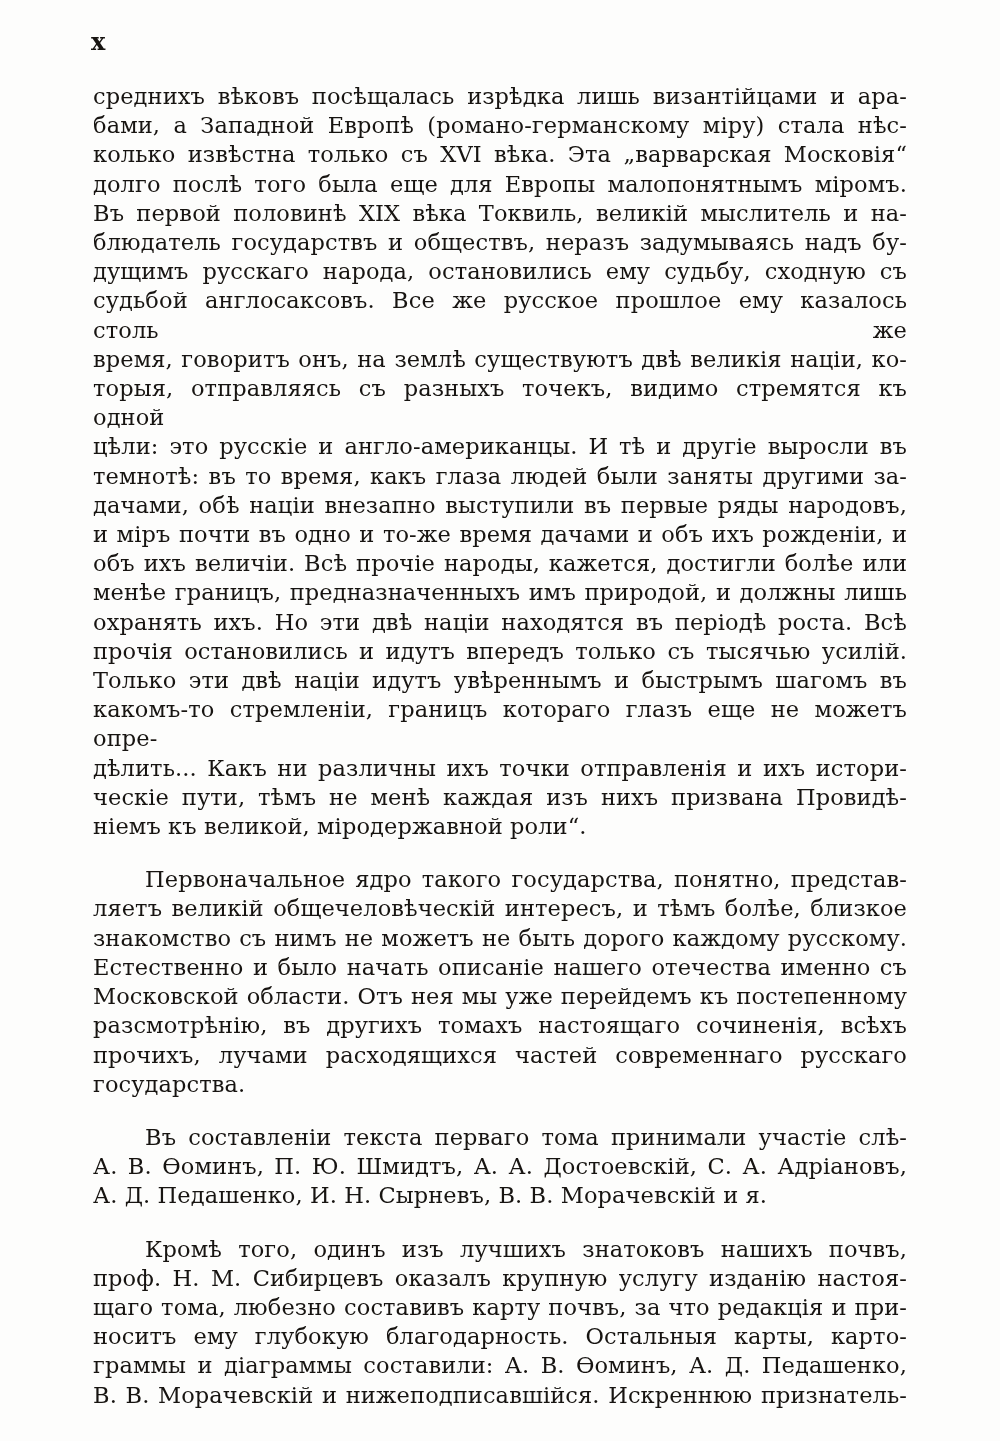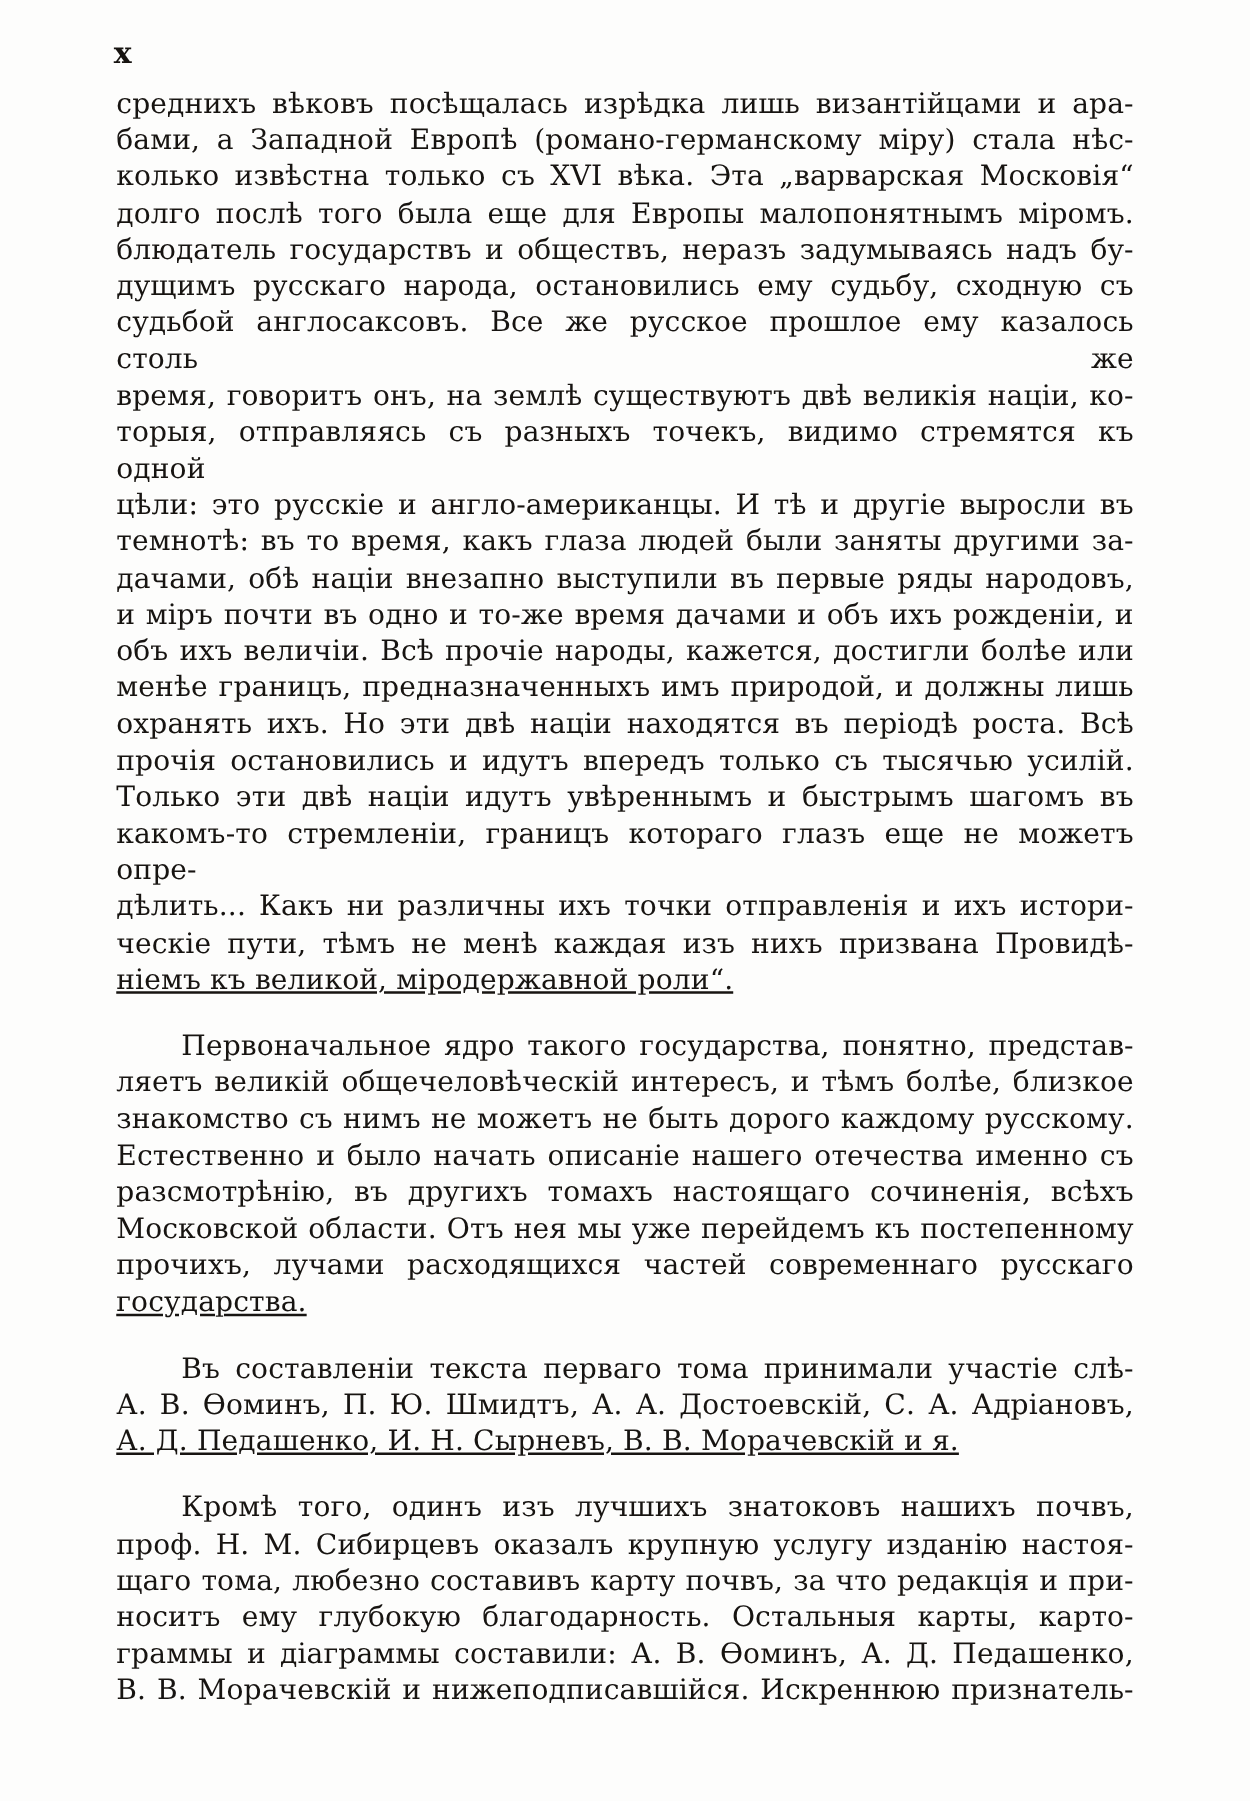--- a/index.html
+++ b/index.html
@@ -20,21 +20,21 @@
     position: absolute;
     left: 91px;
     top: 30px;
     font-size: 24px;
     font-weight: 600;
     line-height: 1;
   }
   .text-block {
     position: absolute;
     left: 93px;
-    top: 69px;
+    top: 82px;
     width: 814px;
   }
   .paragraph {
     margin: 0;
   }
   .line {
     font-size: 22.5px;
     line-height: 29.2px;
     letter-spacing: 0.1px;
     white-space: normal;
@@ -42,34 +42,34 @@
     text-align-last: justify;
     text-justify: inter-word;
   }
   .line.indent {
     padding-left: 52px;
     margin-top: 24px;
   }
   .line.short-last {
     text-align: center;
     text-align-last: left;
-    text-decoration: underline;
   }
 </style>
 </head>
 <body>
 
 <div class="book-page">
   <div class="page-number">x</div>
   <div class="text-block">
       <div class="paragraph">
         <div class="line">среднихъ вѣковъ посѣщалась изрѣдка лишь византійцами и ара-</div>
         <div class="line">бами, а Западной Европѣ (романо-германскому міру) стала нѣс-</div>
         <div class="line">колько извѣстна только съ XVI вѣка. Эта „варварская Московія“</div>
         <div class="line">долго послѣ того была еще для Европы малопонятнымъ міромъ.</div>
+        <div class="line">Въ первой половинѣ XIX вѣка Токвиль, великій мыслитель и на-</div>
         <div class="line">блюдатель государствъ и обществъ, неразъ задумываясь надъ бу-</div>
         <div class="line">дущимъ русскаго народа, остановились ему судьбу, сходную съ</div>
         <div class="line">судьбой англосаксовъ. Все же русское прошлое ему казалось столь же</div>
         <div class="line">время, говоритъ онъ, на землѣ существуютъ двѣ великія націи, ко-</div>
         <div class="line">торыя, отправляясь съ разныхъ точекъ, видимо стремятся къ одной</div>
         <div class="line">цѣли: это русскіе и англо-американцы. И тѣ и другіе выросли въ</div>
         <div class="line">темнотѣ: въ то время, какъ глаза людей были заняты другими за-</div>
         <div class="line">дачами, обѣ націи внезапно выступили въ первые ряды народовъ,</div>
         <div class="line">и міръ почти въ одно и то-же время дачами и объ ихъ рожденіи, и</div>
         <div class="line">объ ихъ величіи. Всѣ прочіе народы, кажется, достигли болѣе или</div>
@@ -80,22 +80,22 @@
         <div class="line">какомъ-то стремленіи, границъ котораго глазъ еще не можетъ опре-</div>
         <div class="line">дѣлить... Какъ ни различны ихъ точки отправленія и ихъ истори-</div>
         <div class="line">ческіе пути, тѣмъ не менѣ каждая изъ нихъ призвана Провидѣ-</div>
         <div class="line short-last">ніемъ къ великой, міродержавной роли“.</div>
       </div>
       <div class="paragraph">
         <div class="line indent">Первоначальное ядро такого государства, понятно, представ-</div>
         <div class="line">ляетъ великій общечеловѣческій интересъ, и тѣмъ болѣе, близкое</div>
         <div class="line">знакомство съ нимъ не можетъ не быть дорого каждому русскому.</div>
         <div class="line">Естественно и было начать описаніе нашего отечества именно съ</div>
+        <div class="line">Московской области. Отъ нея мы уже перейдемъ къ постепенному</div>
         <div class="line">разсмотрѣнію, въ другихъ томахъ настоящаго сочиненія, всѣхъ</div>
-        <div class="line">Московской области. Отъ нея мы уже перейдемъ къ постепенному</div>
         <div class="line">прочихъ, лучами расходящихся частей современнаго русскаго</div>
         <div class="line short-last">государства.</div>
       </div>
       <div class="paragraph">
         <div class="line indent">Въ составленіи текста перваго тома принимали участіе слѣ-</div>
         <div class="line">А. В. Ѳоминъ, П. Ю. Шмидтъ, А. А. Достоевскій, С. А. Адріановъ,</div>
         <div class="line short-last">А. Д. Педашенко, И. Н. Сырневъ, В. В. Морачевскій и я.</div>
       </div>
       <div class="paragraph">
         <div class="line indent">Кромѣ того, одинъ изъ лучшихъ знатоковъ нашихъ почвъ,</div>

